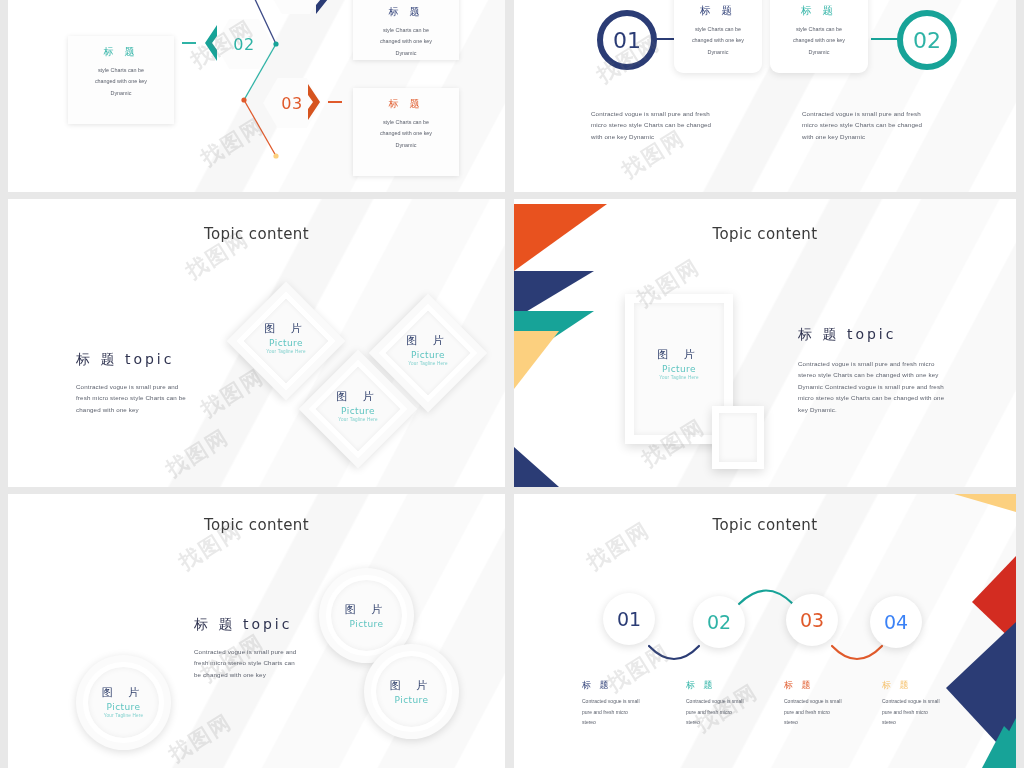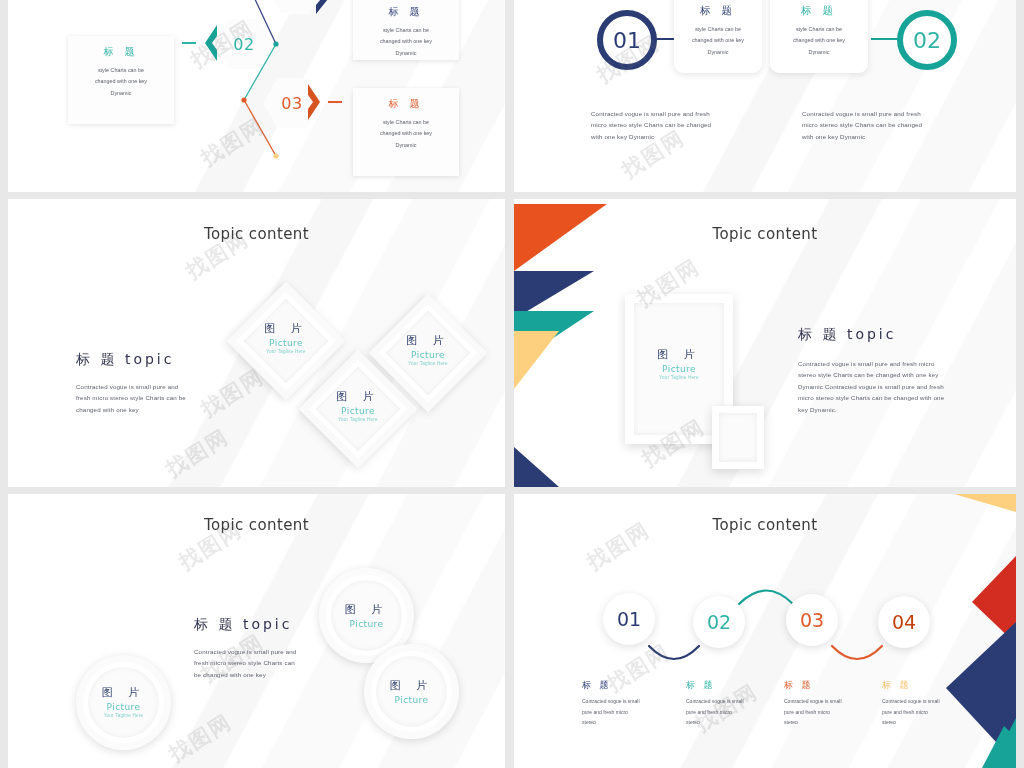--- a/index.html
+++ b/index.html
@@ -440,21 +440,21 @@
 
     <div class="tl-c" style="left:89px;top:99px;width:52px;height:52px;color:#2b3c75;">
       <span>01</span>
     </div>
     <div class="tl-c" style="left:179px;top:102px;width:52px;height:52px;color:#2fb3a6;">
       <span>02</span>
     </div>
     <div class="tl-c" style="left:272px;top:100px;width:52px;height:52px;color:#e05a2b;">
       <span>03</span>
     </div>
-    <div class="tl-c" style="left:364px;top:102px;width:52px;height:52px;color:#c2410c;">
+    <div class="tl-c" style="left:356px;top:102px;width:52px;height:52px;color:#3b82f6;">
       <span>04</span>
     </div>
 
     <div class="tl-b" style="left:68px;top:185px;">
       <div class="t" style="color:#2b3c75">标 题</div>
       <div class="d">
         <div>Contracted vogue is small</div>
         <div>pure and fresh micro</div>
         <div>stereo</div>
       </div>

